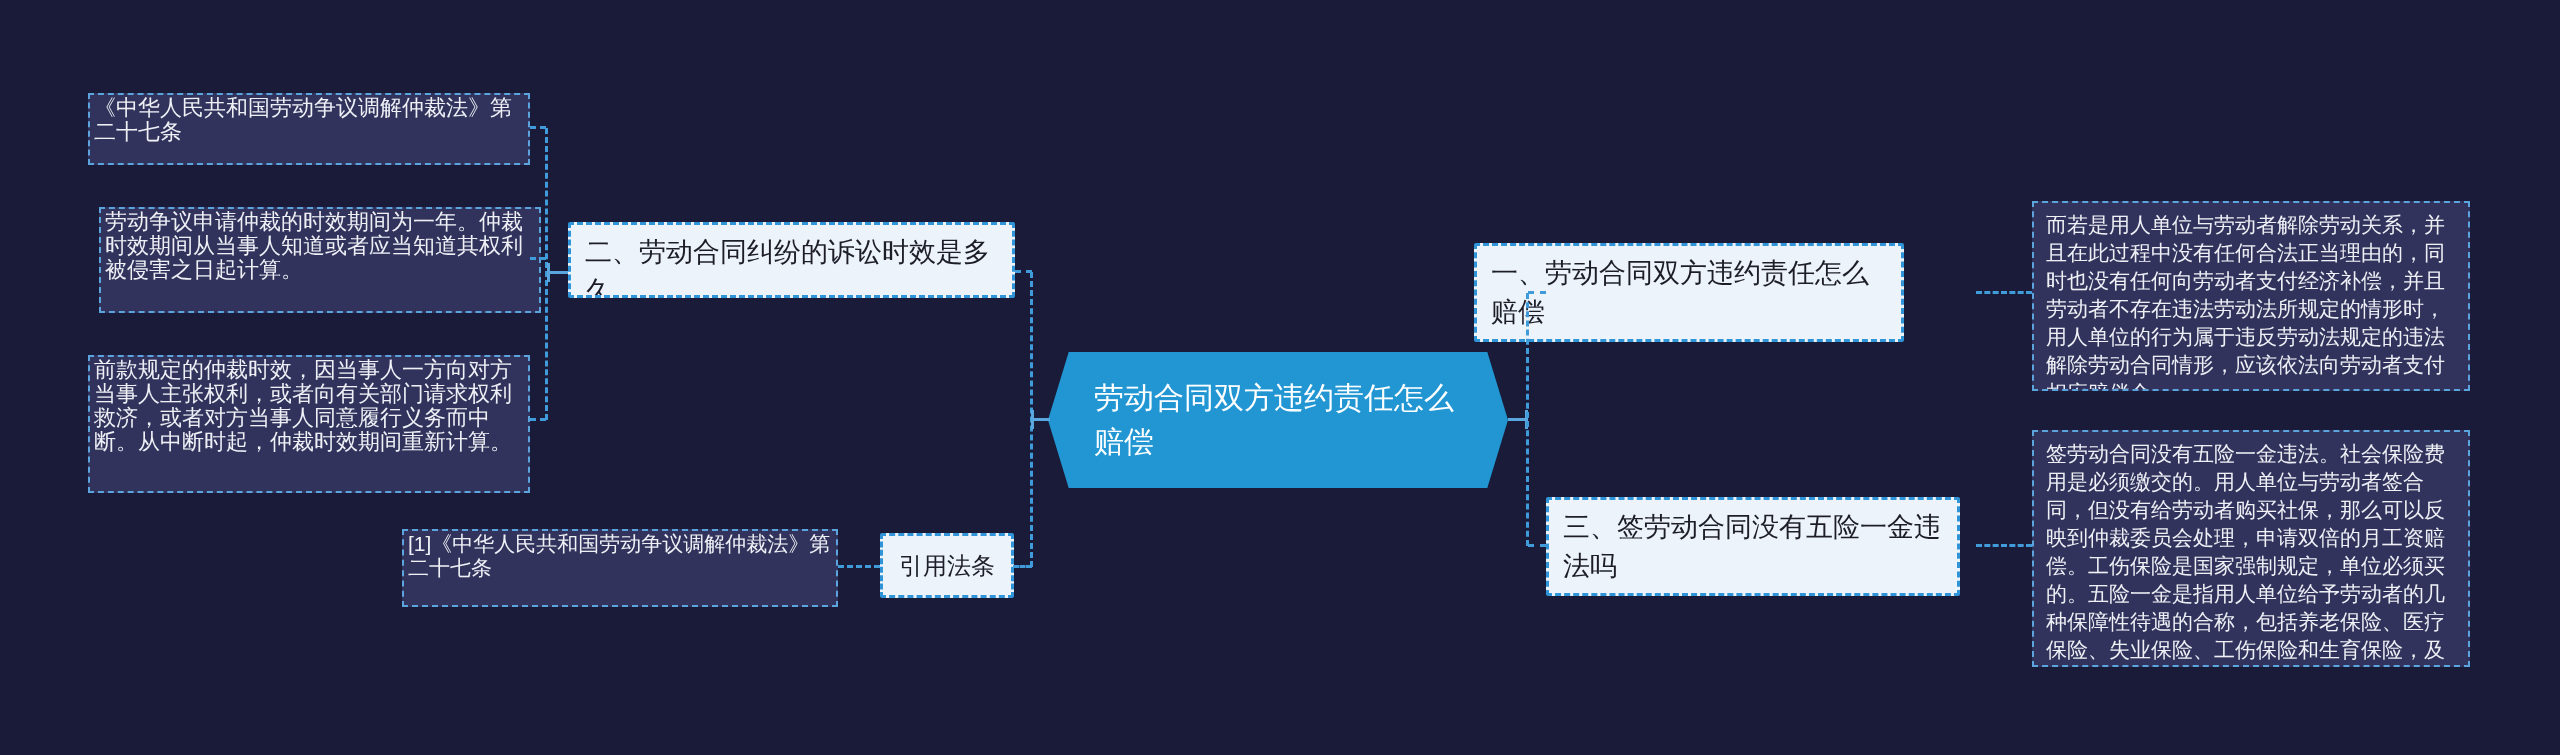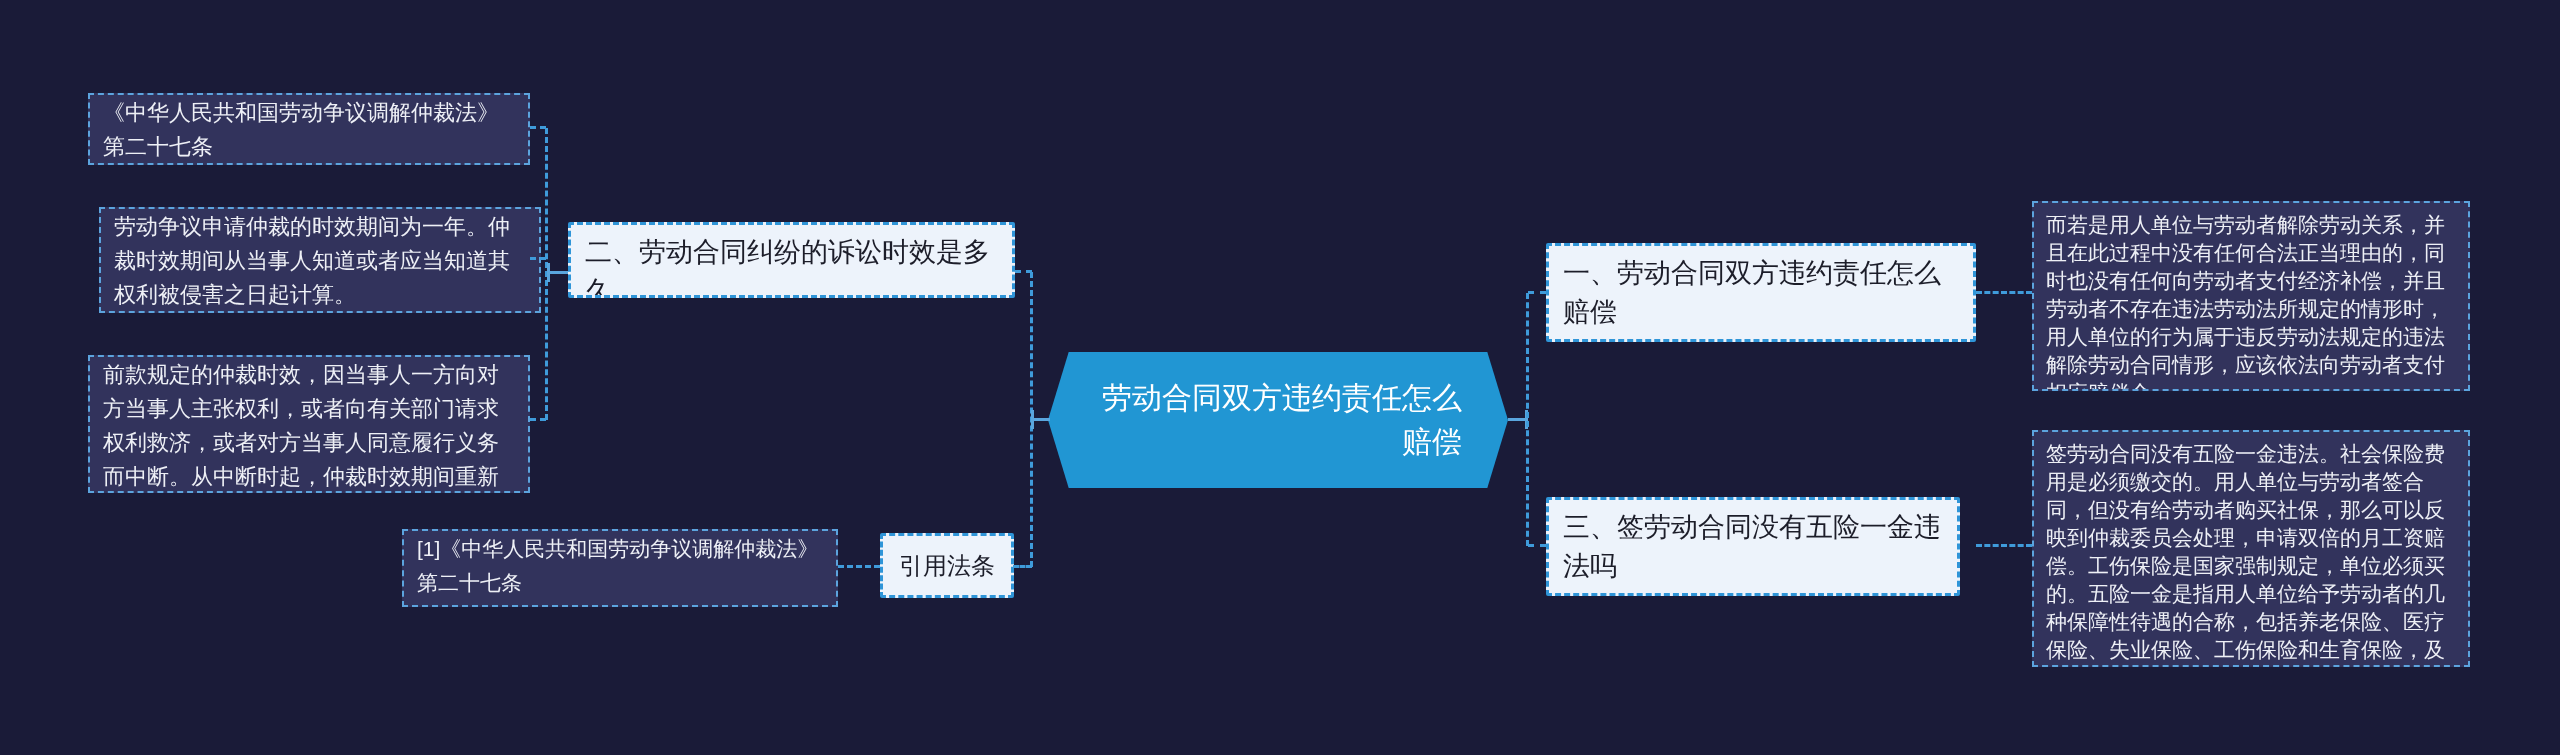--- a/index.html
+++ b/index.html
@@ -5,40 +5,40 @@
   html,body { margin:0; padding:0; background:#10111f; }
   .canvas {
     position:relative; width:2560px; height:755px;
     background:#1a1b38; overflow:hidden;
     font-family:"Liberation Sans","DejaVu Sans",sans-serif;
   }
   
   .note {
     position:absolute; box-sizing:border-box;
     background:#32335c; border:2px dashed #5ca4de;
-    color:#eef0f6; font-size:22px; line-height:34px;
-    padding:1px 13px; overflow:hidden;
+    color:#eef0f6; font-size:22px; line-height:24px;
+    padding:1px 4px; overflow:hidden;
   }
   .note.small { font-size:21px; line-height:28px; padding:8px 12px; }
   
   .card {
     position:absolute; box-sizing:border-box;
     background:#edf3fb; border:3px dashed #2f95d8; border-radius:2px;
     color:#1c1d29; font-size:27px; line-height:39px;
     padding:8px 14px; overflow:hidden;
   }
   .card.tag {
     display:flex; align-items:center; justify-content:center;
     font-size:24px; padding:16px 8px;
   }
   
   .hex {
     position:absolute; box-sizing:border-box;
     background:#2196d3; color:#ffffff;
-    display:flex; align-items:center; justify-content:center; text-align:right;
+    display:flex; align-items:center; justify-content:center; text-align:left;
     font-size:30px; line-height:44px; padding:0 46px;
     clip-path:polygon(0% 50%, 4.5% 0%, 95.5% 0%, 100% 50%, 95.5% 100%, 4.5% 100%);
   }
   
   .h-dash { position:absolute; height:0; border-top:3px dashed #3f9bda; }
   .v-dash { position:absolute; width:0;  border-left:3px dashed #3f9bda; }
   .h-solid{ position:absolute; height:3px; background:#5aa6de; }
   .v-solid{ position:absolute; width:3px;  background:#5aa6de; }
 </style>
 </head>
@@ -53,21 +53,21 @@
   <div class="note" style="left:88px; top:355px; width:442px; height:138px;">前款规定的仲裁时效，因当事人一方向对方当事人主张权利，或者向有关部门请求权利救济，或者对方当事人同意履行义务而中断。从中断时起，仲裁时效期间重新计算。</div>
 
   <div class="note" style="left:402px; top:529px; width:436px; height:78px; font-size:21px;">[1]《中华人民共和国劳动争议调解仲裁法》第二十七条</div>
 
   <div class="card tag" style="left:880px; top:533px; width:134px; height:65px;">引用法条</div>
 
   <div class="card" style="left:568px; top:222px; width:447px; height:76px;">二、劳动合同纠纷的诉讼时效是多久</div>
 
   <div class="hex" style="left:1048px; top:352px; width:460px; height:136px;">劳动合同双方违约责任怎么赔偿</div>
 
-  <div class="card" style="left:1546px; top:243px; width:430px; height:99px;">一、劳动合同双方违约责任怎么赔偿</div>
+  <div class="card" style="left:1474px; top:243px; width:430px; height:99px;">一、劳动合同双方违约责任怎么赔偿</div>
 
   <div class="card" style="left:1546px; top:497px; width:414px; height:99px;">三、签劳动合同没有五险一金违法吗</div>
 
   <div class="note small" style="left:2032px; top:201px; width:438px; height:190px;">而若是用人单位与劳动者解除劳动关系，并且在此过程中没有任何合法正当理由的，同时也没有任何向劳动者支付经济补偿，并且劳动者不存在违法劳动法所规定的情形时，用人单位的行为属于违反劳动法规定的违法解除劳动合同情形，应该依法向劳动者支付相应赔偿金。</div>
 
   <div class="note small" style="left:2032px; top:430px; width:438px; height:237px;">签劳动合同没有五险一金违法。社会保险费用是必须缴交的。用人单位与劳动者签合同，但没有给劳动者购买社保，那么可以反映到仲裁委员会处理，申请双倍的月工资赔偿。工伤保险是国家强制规定，单位必须买的。五险一金是指用人单位给予劳动者的几种保障性待遇的合称，包括养老保险、医疗保险、失业保险、工伤保险和生育保险，及住房公积金。</div>
 
   <div class="v-dash" style="left:545px; top:128px; height:292px;"></div>
   <div class="h-dash" style="left:530px; top:126px; width:16px;"></div>
   <div class="h-dash" style="left:530px; top:257px; width:16px;"></div>

